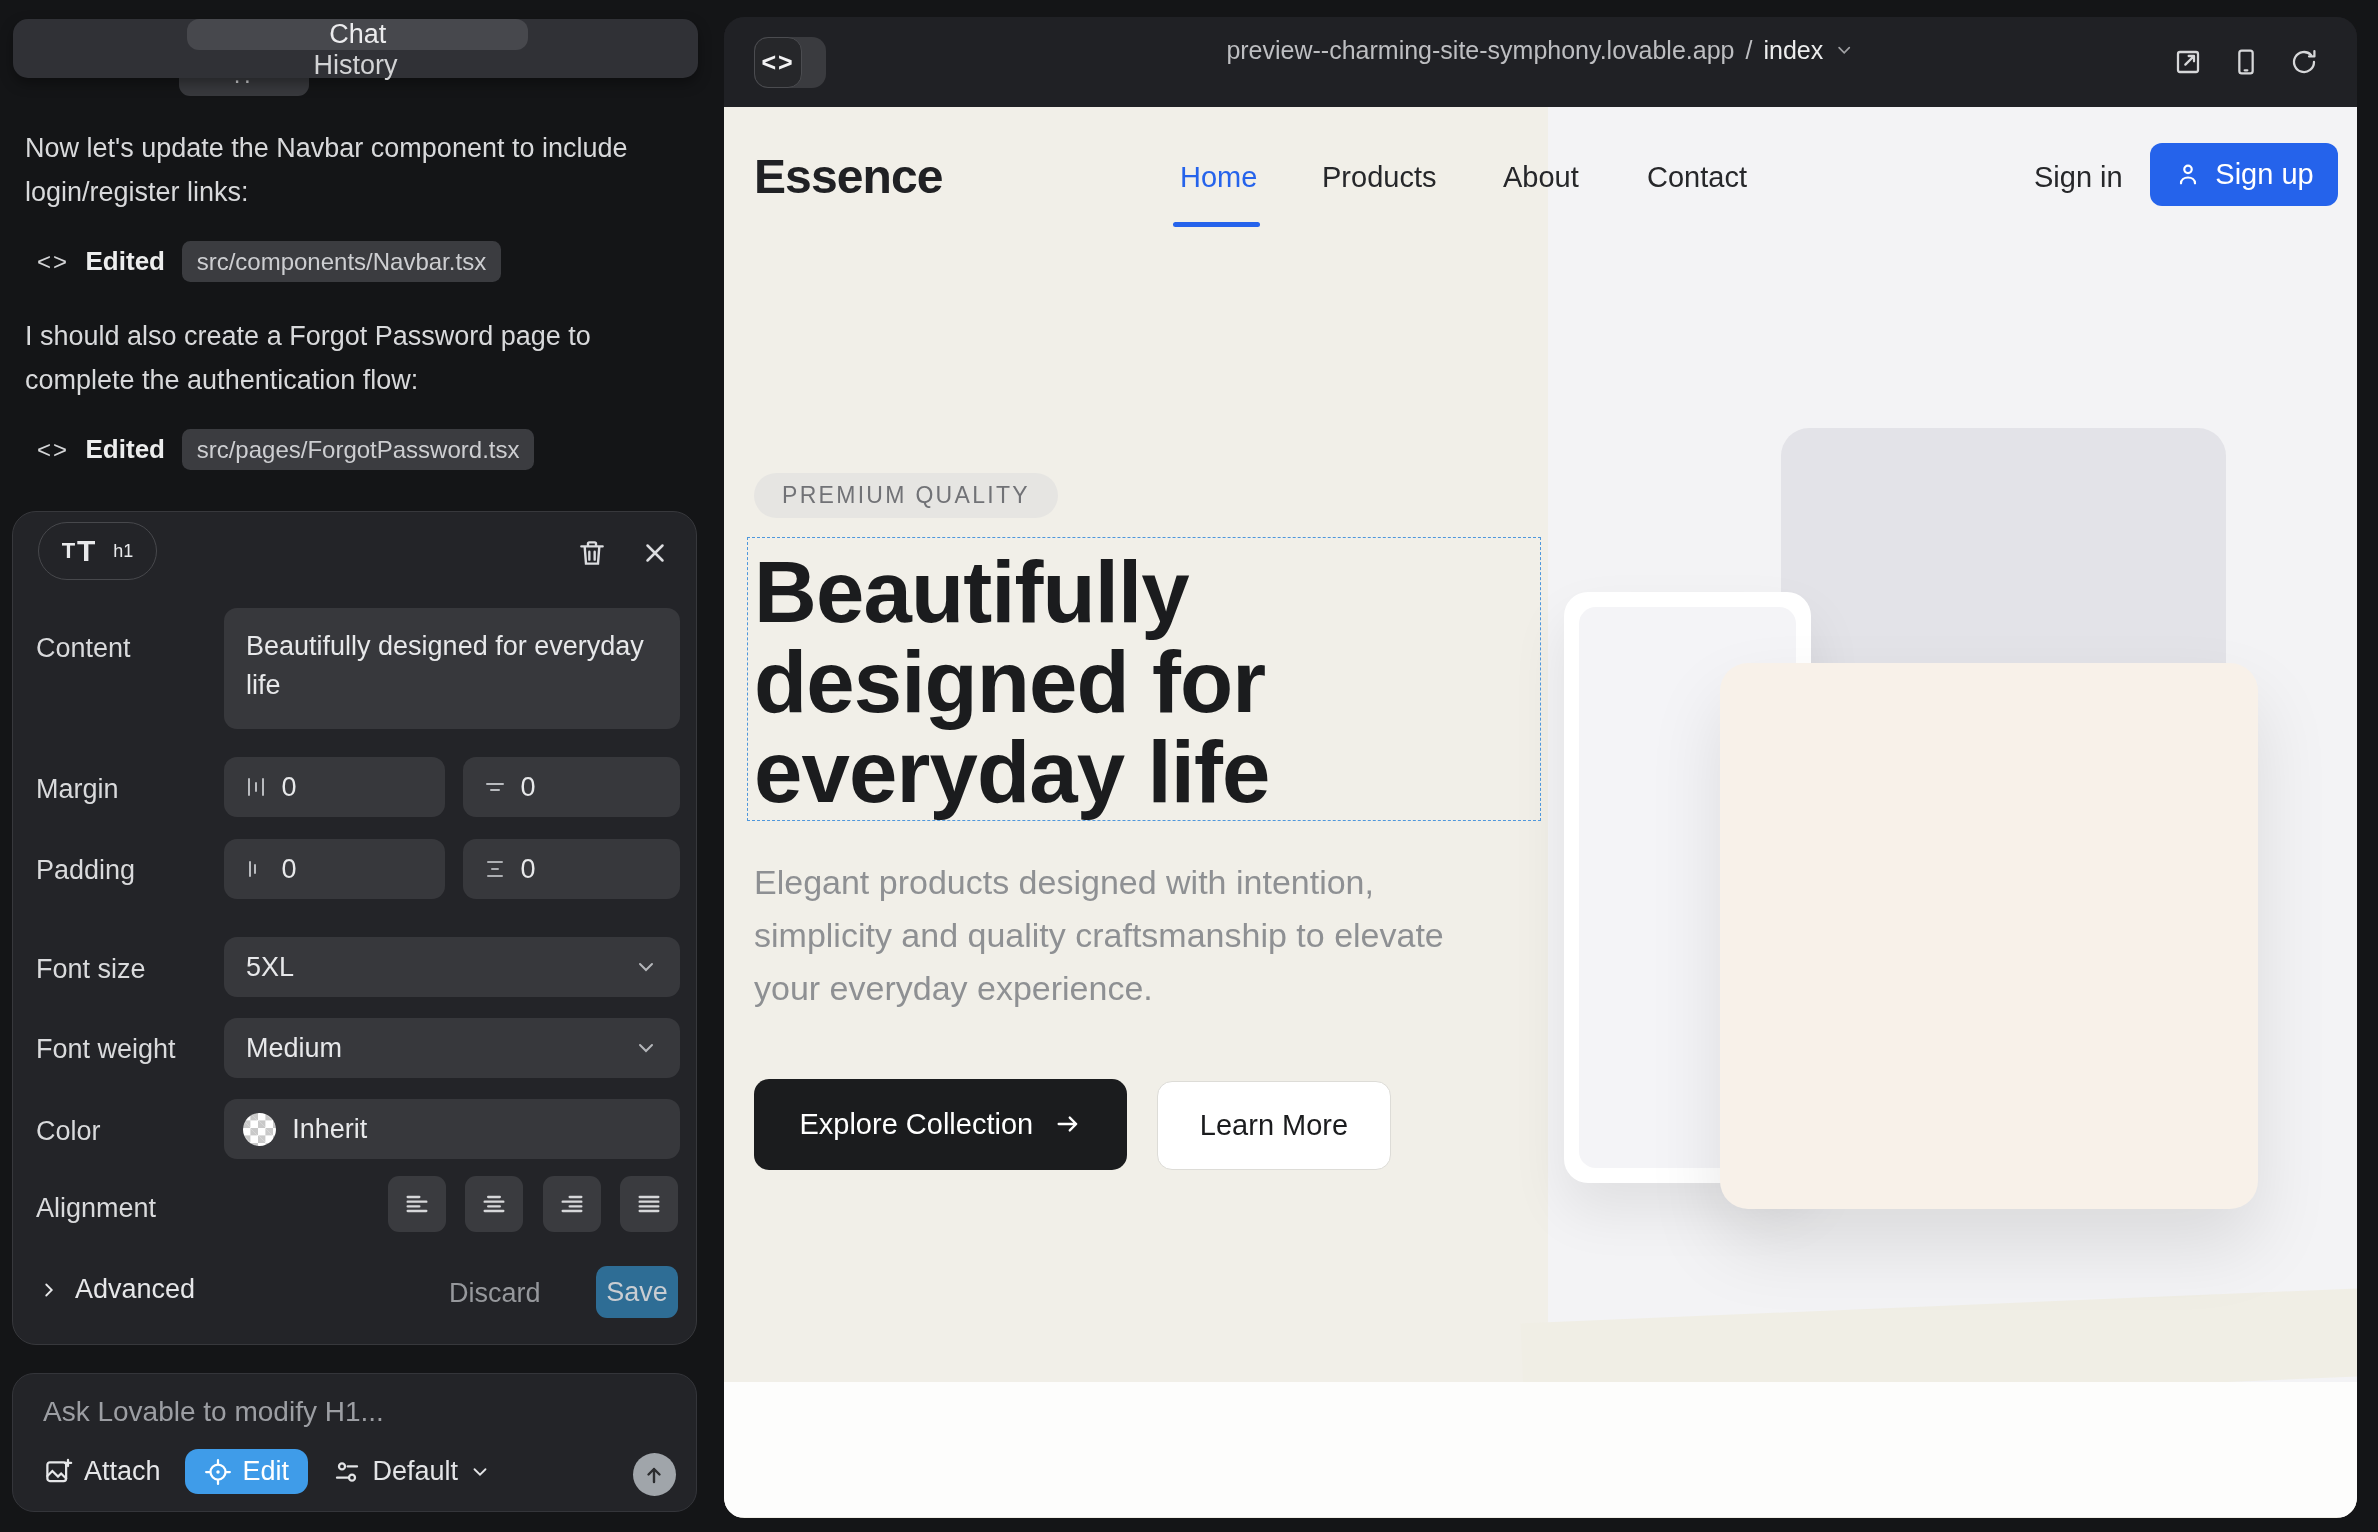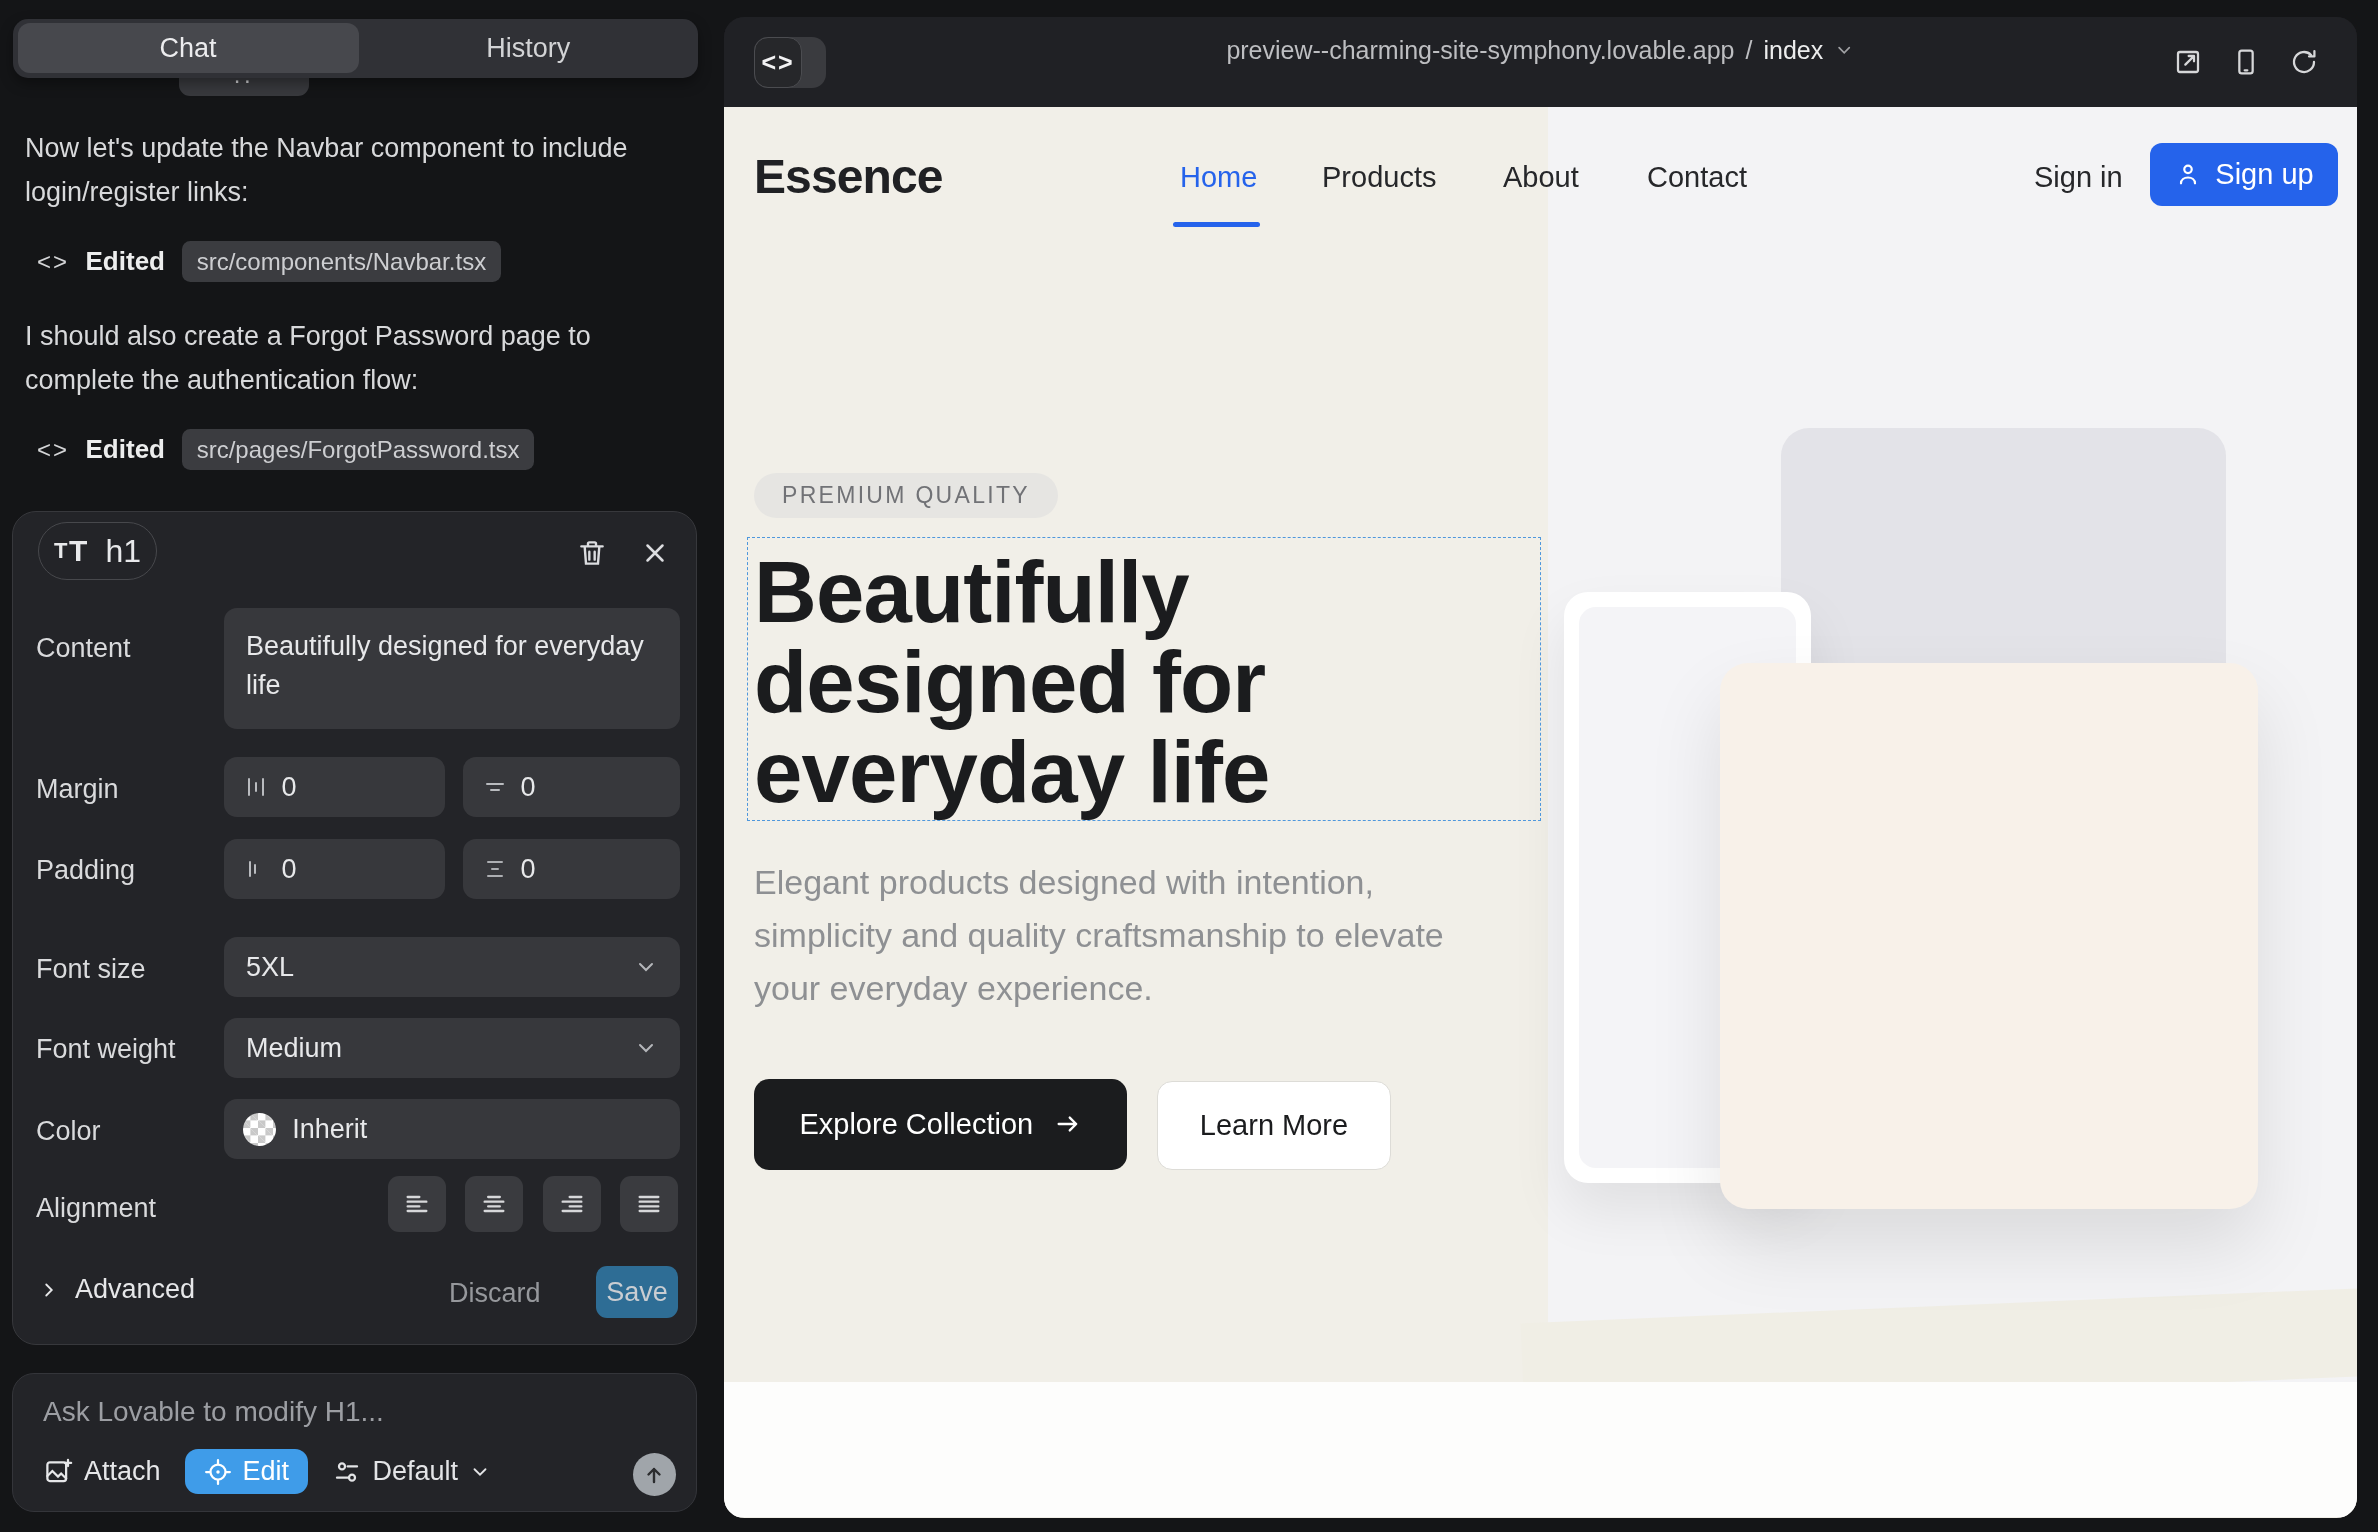--- a/index.html
+++ b/index.html
@@ -2,38 +2,38 @@
 <html style="font-size:15px"><head>
 <meta charset="utf-8">
 <style>
   * { margin:0; padding:0; box-sizing:border-box; }
   html,body { background:#141517; }
   body { width:2378px; height:1532px; position:relative; font-family:"Liberation Sans", sans-serif; overflow:hidden; }
 
   
   #sidebar { position:absolute; left:0; top:0; width:722px; height:1532px; }
 
-  .tabbar { position:absolute; left:13px; top:18.6px; width:685px; height:59px; background:#303136; border-radius:15px; display:flex; align-items:center; z-index:3; box-shadow:0 5.6px 13px rgba(0,0,0,.35); }
+  .tabbar { position:absolute; left:13px; top:18.6px; width:685px; height:59px; background:#303136; border-radius:15px; display:flex; align-items:center; z-index:3; box-shadow:0 5.6px 13px rgba(0,0,0,.35);flex-direction:column; }
   .tab-active { margin-left:4.6px; width:341px; height:50px; background:#47484d; border-radius:12px; display:flex; align-items:center; justify-content:center; color:#ececee; font-size:27px; }
   .tab-inactive { flex:1; display:flex; align-items:center; justify-content:center; color:#d2d3d5; font-size:27px; }
 
   .truncated-chip { position:absolute; left:179px; top:61px; width:130px; height:35px; background:#38393d; border-radius:11px; z-index:2; display:flex; justify-content:center; align-items:flex-start; color:#c8c9cb; font-size:24px; letter-spacing:3.7px; overflow:hidden; }
 
   .msg { position:absolute; left:25px; width:659px; color:#d8d9db; font-size:27px; line-height:44px; }
   .edited-row { position:absolute; left:37px; display:flex; align-items:center; gap:16.7px; }
   .code-glyph { color:#d4d5d7; font-size:24px; letter-spacing:1.9px; }
   .edited-label { color:#eceded; font-size:26px; font-weight:bold; }
   .file-chip { background:#3b3c40; border-radius:8.3px; padding:6.5px 15px; color:#cdced1; font-size:24px; }
 
   
   .panel { position:absolute; left:12px; top:511px; width:685px; height:834px; background:#232428; border:1.9px solid #37383c; border-radius:24px; z-index:2; }
   .tag-chip { position:absolute; left:25px; top:10.2px; width:119px; height:58px; border:1.9px solid #47484c; border-radius:30px; display:flex; align-items:center; justify-content:center; gap:11px; color:#e8e9eb; }
   .tag-chip .tt-small { font-size:22px; font-weight:bold; }
   .tag-chip .tt-big { font-size:30px; font-weight:bold; margin-left:-9.3px; }
-  .tag-chip .tag-name { font-size:32px;margin-left:7px; }
+  .tag-chip .tag-name { font-size:18px;margin-left:7px; }
   .icon-btn { position:absolute; top:22px; width:37px; height:37px; color:#dcdde0; display:flex; align-items:center; justify-content:center; }
 
   .row-label { position:absolute; left:23px; color:#d9dadc; font-size:27px; }
   .field { position:absolute; background:#37383c; border-radius:13px; display:flex; align-items:center; color:#e7e8ea; font-size:27px; }
   .field .ficon { margin:0 13px 0 20.4px; color:#b9bbbf; display:flex; }
   .select-chevron { position:absolute; right:22px; color:#b4b6ba; display:flex; }
   .content-box { position:absolute; left:211px; top:96px; width:456px; height:121px; background:#37383c; border-radius:13px; padding:18.6px 22px; color:#e7e8ea; font-size:27px; line-height:39px; }
   .checker { width:33px; height:33px; border-radius:50%; margin:0 16.7px 0 18.6px;
     background-color:#fff;
     background-image:linear-gradient(45deg,#c9c9c9 25%,transparent 25%,transparent 75%,#c9c9c9 75%),linear-gradient(45deg,#c9c9c9 25%,transparent 25%,transparent 75%,#c9c9c9 75%);

